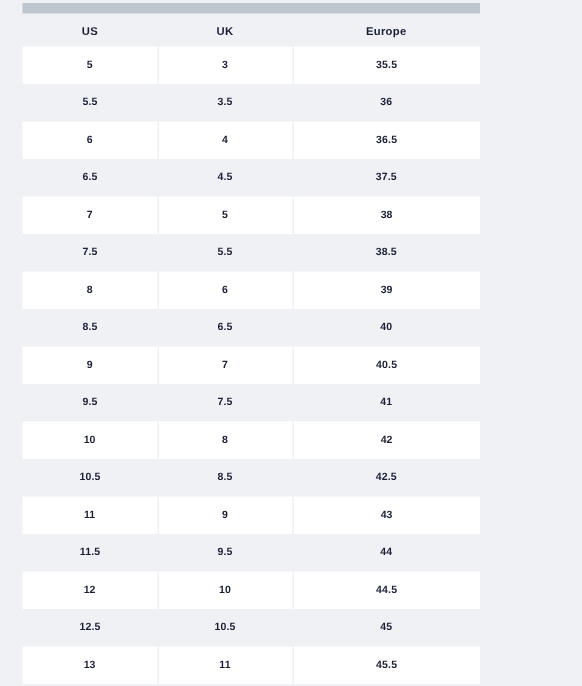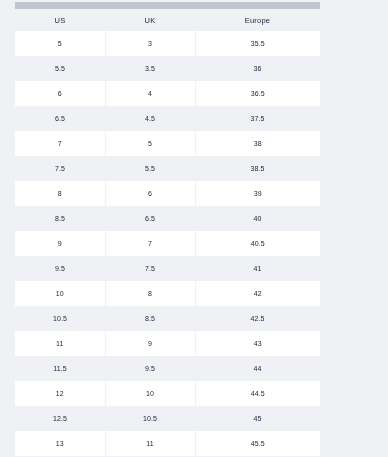--- a/index.html
+++ b/index.html
@@ -45,21 +45,21 @@
   #size-table col.col-uk     { width: 90px; }
   #size-table col.col-europe { width: 125px; }
 
   #size-table th,
   #size-table td {
     padding: 0;
     margin: 0;
     text-align: center;
     vertical-align: middle;
     color: #1a1f36;
-    font-weight: normal;
+    font-weight: bold;
     border: 0;
   }
 
   #size-table thead th {
     height: 22px;
     font-size: 7.5px;
     letter-spacing: 0.2px;
     background: transparent;
   }
 

